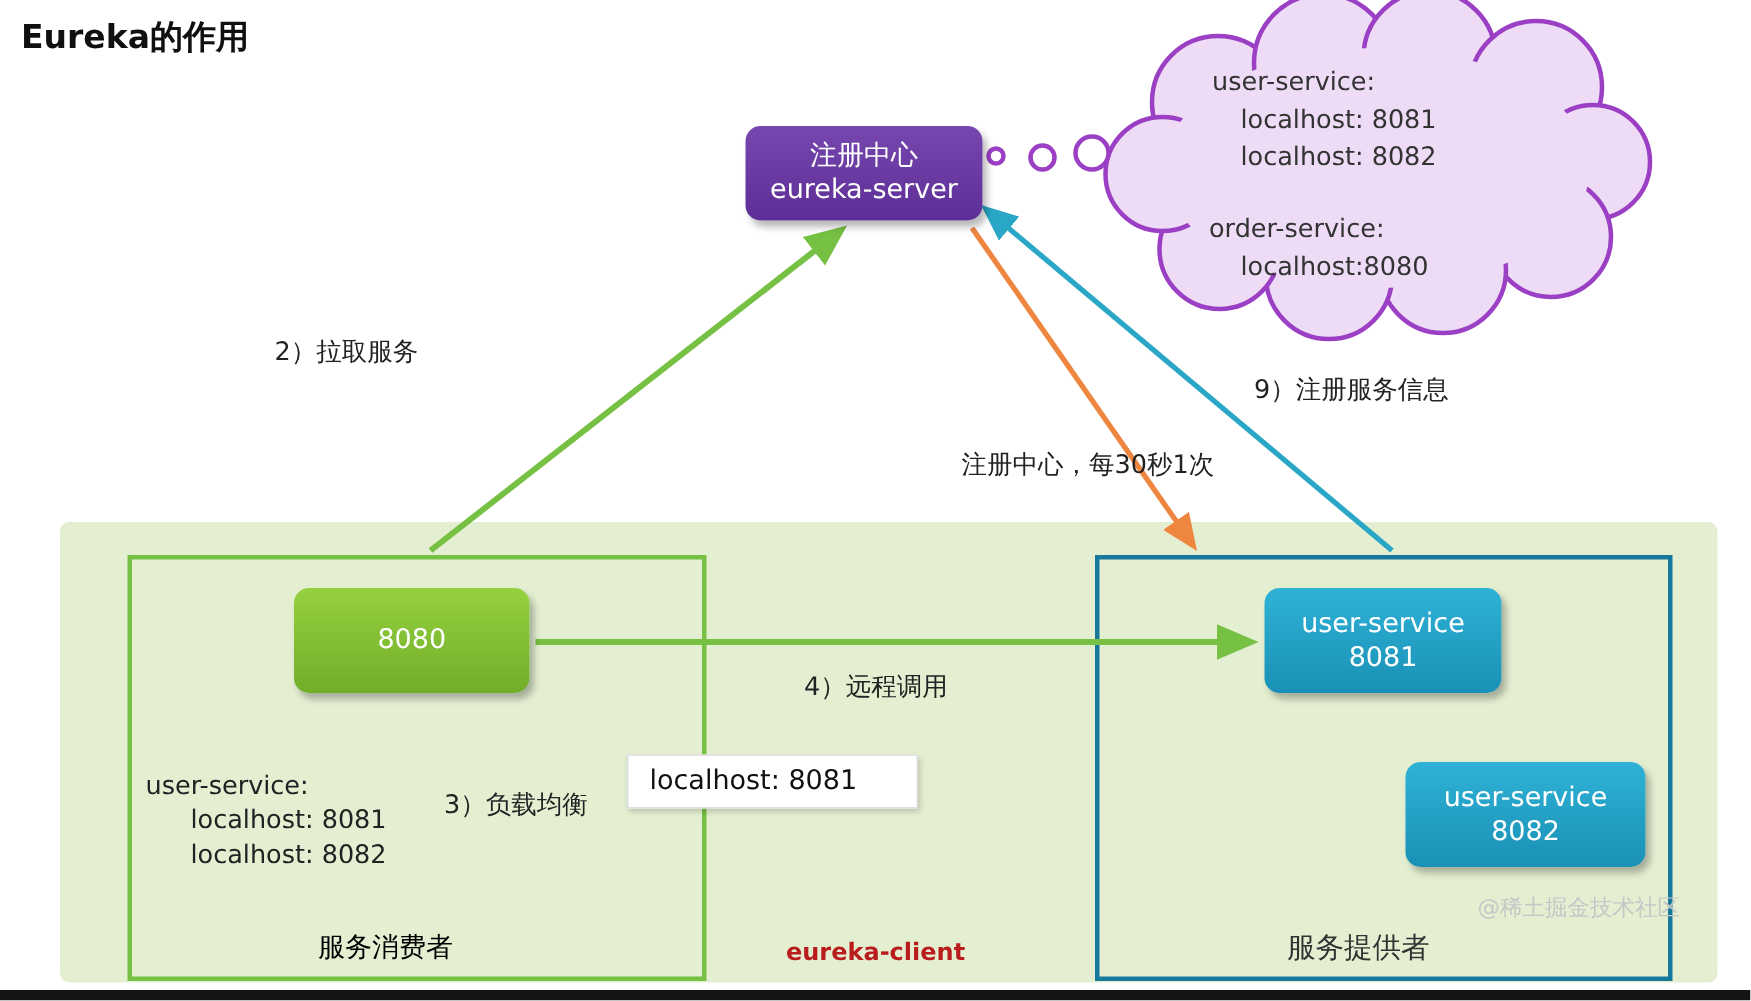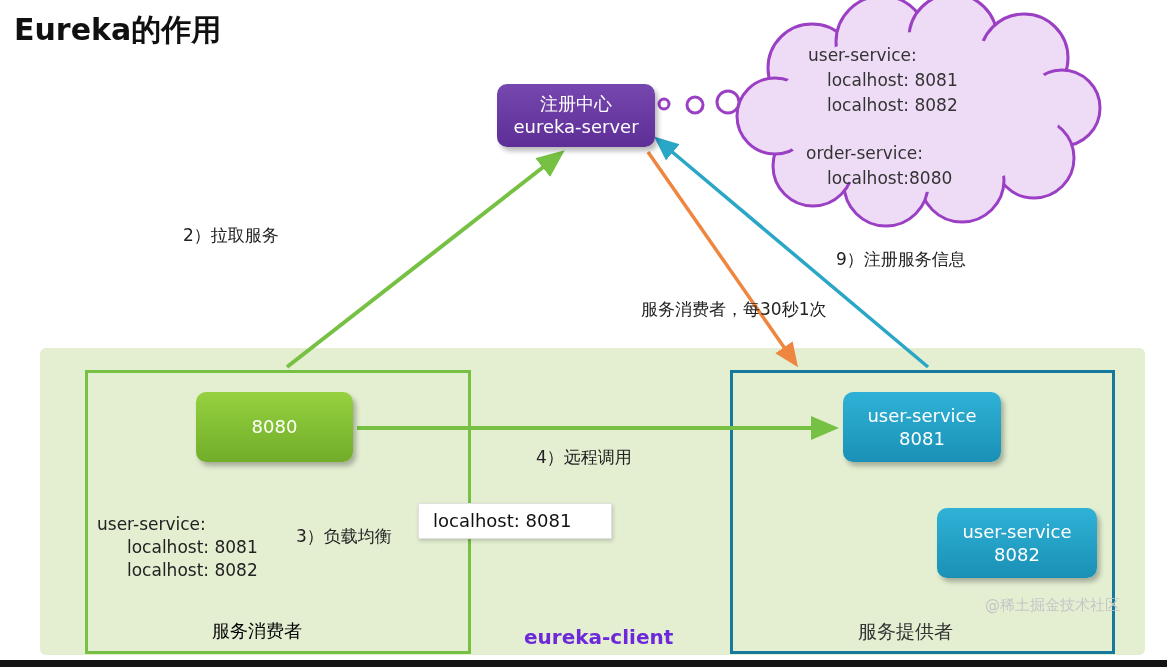--- a/index.html
+++ b/index.html
@@ -4,21 +4,21 @@
 <style>
   html,body{margin:0;padding:0;}
   body{
     width:1167px;height:667px;position:relative;overflow:hidden;
     background:#ffffff;
     font-family:"DejaVu Sans","Liberation Sans",sans-serif;
     color:#222;
   }
   .abs{position:absolute;}
 
-  #page-title{left:14px;top:10px;font-size:30px;font-weight:bold;color:#101010;z-index:5;}
+  #page-title{left:14px;top:10px;font-size:22px;font-weight:bold;color:#101010;z-index:5;}
 
   
   #client-panel{left:40px;top:348px;width:1105px;height:307px;background:#e4efd2;border-radius:6px;z-index:1;}
 
   
   #consumer-box{left:85px;top:370px;width:380px;height:278px;border:3px solid #76c043;z-index:2;}
   #provider-box{left:730px;top:370px;width:379px;height:278px;border:3px solid #17789e;z-index:2;}
 
   
   #overlay{left:0;top:0;width:1167px;height:667px;z-index:3;pointer-events:none;}
@@ -58,21 +58,21 @@
     font-size:18px;line-height:34px;padding-left:14px;color:#111;z-index:4;
   }
 
   
   #consumer-cache{left:97px;top:513px;font-size:17px;line-height:23px;color:#222;z-index:4;}
   #consumer-cache .indent{padding-left:30px;}
 
   
   #consumer-label{left:212px;top:619px;font-size:18px;color:#000000;z-index:4;}
   #provider-label{left:858px;top:619px;font-size:19px;color:#333;z-index:4;}
-  #client-label{left:524px;top:625px;font-size:20px;font-weight:600;color:#6d28d9;z-index:4;}
+  #client-label{left:524px;top:625px;font-size:16px;font-weight:600;color:#b91c1c;z-index:4;}
   #watermark{left:985px;top:596px;font-size:15px;color:#c6c6c6;z-index:5;}
 
   #bottom-bar{left:0;top:660px;width:1167px;height:7px;background:#141414;z-index:6;}
 </style>
 </head>
 <body>
 
 <div class="abs" id="page-title">Eureka的作用</div>
 
 <div class="abs" id="client-panel"></div>
@@ -126,21 +126,21 @@
 <div class="cloud-text" id="cloud-us-header">user-service:</div>
 <div class="cloud-text" id="cloud-us-1">localhost: 8081</div>
 <div class="cloud-text" id="cloud-us-2">localhost: 8082</div>
 <div class="cloud-text" id="cloud-os-header">order-service:</div>
 <div class="cloud-text" id="cloud-os-1">localhost:8080</div>
 
 <div class="flow-label" id="pull-label">
   <div>2）拉取服务</div>
 </div>
 <div class="flow-label" id="register-label">9）注册服务信息</div>
-<div class="flow-label" id="heartbeat-label">服务消费者，每30秒1次</div>
+<div class="flow-label" id="heartbeat-label">注册中心，每30秒1次</div>
 <div class="flow-label" id="call-label">4）远程调用</div>
 <div class="flow-label" id="lb-label">3）负载均衡</div>
 
 <div class="abs" id="selected-instance-box">localhost: 8081</div>
 
 <div class="node" id="order-node">
   <div>8080</div>
 </div>
 <div class="abs" id="consumer-cache">
   <div>user-service:</div>

